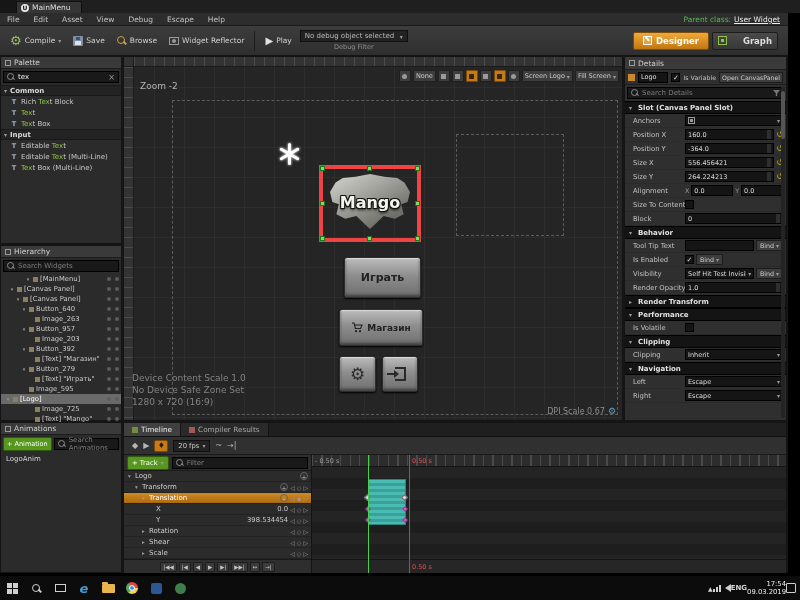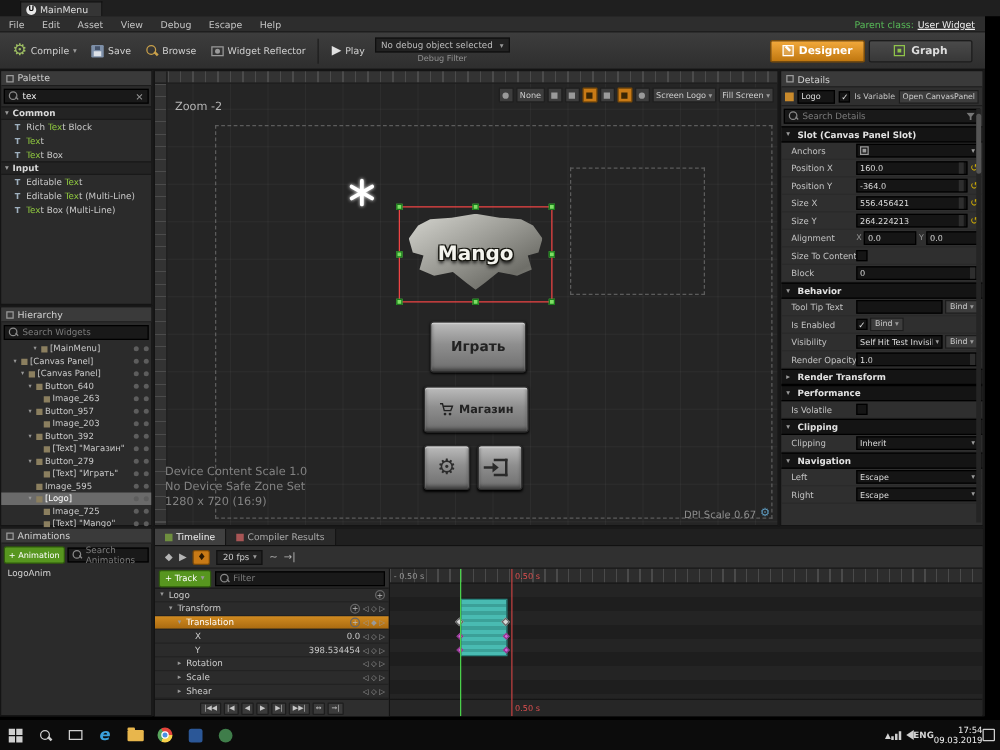--- a/index.html
+++ b/index.html
@@ -33,21 +33,21 @@
 .playicon{color:#e0e0e0;font-size:10px}
 .tbsep{width:1px;height:20px;background:#1d1d1d;margin:0 4px}
 .debuggroup{display:flex;flex-direction:column;justify-content:center;gap:1px;margin-left:2px}
 .debugdd{display:flex;align-items:center;gap:3px;background:#222;border:1px solid #0f0f0f;height:12px;padding:0 4px;font-size:7px;color:#bbb;width:108px}
 .debugdd .caret{margin-left:auto}
 .debuglbl{font-size:6.5px;color:#8f8f8f;text-align:center}
 .tbright{margin-left:auto;display:flex;gap:3px;margin-right:6px}
 .designerbtn{display:flex;align-items:center;gap:4px;background:linear-gradient(#f2a93b,#c0770f);border:1px solid #7c4d08;border-radius:2px;padding:3px 9px;color:#fff;font-size:8.5px;font-weight:bold}
 .designicon{width:9px;height:9px;background:#fff3;border:1px solid #fff;position:relative}
 .designicon::after{content:'';position:absolute;left:1px;top:1px;width:5px;height:1.5px;background:#fff;transform:rotate(45deg)}
-.graphbtn{display:flex;align-items:center;gap:5px;background:linear-gradient(#4a4a4a,#383838);border:1px solid #1c1c1c;border-radius:2px;padding:3px 19px;color:#ddd;font-size:8.5px;font-weight:bold}
+.graphbtn{display:flex;align-items:center;gap:16px;background:linear-gradient(#4a4a4a,#383838);border:1px solid #1c1c1c;border-radius:2px;padding:3px 5px;color:#ddd;font-size:8.5px;font-weight:bold}
 .graphicon{width:9px;height:9px;border:1px solid #8fc34a;position:relative}
 .graphicon::after{content:'';position:absolute;left:2px;top:2px;width:3px;height:3px;background:#8fc34a}
 
 .panel{position:absolute;background:#2b2b2b;border:1px solid #141414}
 .phead{display:flex;align-items:center;gap:3px;background:#3a3a3a;height:12px;padding:0 4px;font-size:7.5px;color:#cfcfcf;border-bottom:1px solid #1c1c1c}
 .picon2{width:6px;height:6px;border:1px solid #9a9a9a}
 .searchrow{display:flex;align-items:center;gap:3px;background:#191919;border:1px solid #000;height:12px;margin:2px;padding:0 3px;font-size:7px;color:#ddd}
 .mag{position:relative;width:8px;height:8px;flex:0 0 auto}
 .mag::before{content:'';position:absolute;left:0;top:0;width:5px;height:5px;border:1px solid #8a8a8a;border-radius:50%}
 .mag::after{content:'';position:absolute;left:5px;top:5px;width:3px;height:1px;background:#8a8a8a;transform:rotate(45deg)}
@@ -87,21 +87,21 @@
 .vchip i.dot{border-radius:50%}
 .vchip.on{background:#c87a16;border-color:#7a4a08}
 .vchip.on i{background:#3a2605}
 .guide{position:absolute;border:1px dashed #8a8a8a;opacity:.55}
 .g1{left:48px;top:43px;width:446px;height:315px}
 .g2{left:332px;top:77px;width:108px;height:102px}
 .sparkle{position:absolute;left:154px;top:86px;width:22px;height:22px;pointer-events:none}
 .sparkle i{position:absolute;left:50%;top:0;width:3px;height:100%;margin-left:-1.5px;background:#fff;border-radius:2px;box-shadow:0 0 3px #fff}
 .sparkle i:nth-child(2){transform:rotate(60deg)}
 .sparkle i:nth-child(3){transform:rotate(120deg)}
-.selbox{position:absolute;left:195px;top:108px;width:123px;height:77px;border:1px solid #ef4444}
+.selbox{position:absolute;left:195px;top:108px;width:102px;height:77px;border:4px solid #ef4444}
 .hnd{position:absolute;width:5px;height:5px;background:#7ddf64;border:1px solid #1a7a1a}
 .banner{position:absolute;left:7px;top:5px;right:7px;bottom:8px;background:linear-gradient(150deg,#d6d6d0,#9c9c96 45%,#6e6e68 78%,#8e8e88);clip-path:polygon(50% 0,68% 5%,84% 7%,93% 15%,100% 32%,97% 50%,89% 54%,92% 72%,81% 80%,67% 75%,57% 89%,50% 98%,43% 89%,33% 75%,19% 80%,8% 72%,11% 54%,3% 50%,0 32%,7% 15%,16% 7%,32% 5%);display:flex;align-items:center;justify-content:center;filter:drop-shadow(0 2px 2px rgba(0,0,0,.6))}
 .bannertext{font-size:16px;font-weight:bold;color:#f4f4ee;text-shadow:1px 1px 0 #15150f,-1px -1px 0 #15150f,1px -1px 0 #15150f,-1px 1px 0 #15150f,0 2px 3px #000}
 .cbtn{position:absolute;border-radius:3px;background:linear-gradient(#bcbcbc,#8e8e8e 45%,#6e6e6e);box-shadow:inset 0 1px 1px #dcdcdc,inset 0 -2px 3px #3f3f3f,0 1px 2px #000;border:1px solid #2e2e2e;color:#222;display:flex;align-items:center;justify-content:center;gap:4px;font-weight:bold}
 .btn-play{left:220px;top:200px;width:77px;height:41px;font-size:11px}
 .btn-shop{left:215px;top:252px;width:84px;height:37px;font-size:9px}
 .btn-gear{left:215px;top:299px;width:37px;height:36px}
 .btn-exit{left:258px;top:299px;width:36px;height:36px}
 .geardark{font-size:17px;color:#2c2c2c;font-weight:normal}
 .exiticon{position:relative;width:11px;height:14px;border:2px solid #2a2a2a;border-left:none}
@@ -415,21 +415,21 @@
             <span class="hdot2"></span>
           </div>
           <div class="hrow" style="padding-left: 20px;">
             <span class="hexp"></span>
             <span class="hicon"></span>
             <span class="hlab">Image_595</span>
             <span class="flex1"></span>
             <span class="hdot"></span>
             <span class="hdot2"></span>
           </div>
-          <div class="hrow sel" style="padding-left: 20px;">
+          <div class="hrow sel" style="padding-left: 4px;">
             <span class="hexp">▾</span>
             <span class="hicon"></span>
             <span class="hlab">[Logo]</span>
             <span class="flex1"></span>
             <span class="hdot"></span>
             <span class="hdot2"></span>
           </div>
           <div class="hrow" style="padding-left: 26px;">
             <span class="hexp"></span>
             <span class="hicon"></span>
@@ -848,31 +848,31 @@
                 <span class="tlab">Rotation</span>
                 <span class="flex1"></span>
                 <span class="tkeys">
                   <span class="knav">◁</span>
                   <span class="kdia">◇</span>
                   <span class="knav">▷</span>
                 </span>
               </div>
               <div class="trow" style="padding-left: 16px;">
                 <span class="texp">▸</span>
-                <span class="tlab">Scale</span>
+                <span class="tlab">Shear</span>
                 <span class="flex1"></span>
                 <span class="tkeys">
                   <span class="knav">◁</span>
                   <span class="kdia">◇</span>
                   <span class="knav">▷</span>
                 </span>
               </div>
               <div class="trow" style="padding-left: 16px;">
                 <span class="texp">▸</span>
-                <span class="tlab">Shear</span>
+                <span class="tlab">Scale</span>
                 <span class="flex1"></span>
                 <span class="tkeys">
                   <span class="knav">◁</span>
                   <span class="kdia">◇</span>
                   <span class="knav">▷</span>
                 </span>
               </div>
             </div>
         <div class="ttrans" id="transport">
               <span class="tbtn2">|◀◀</span>

